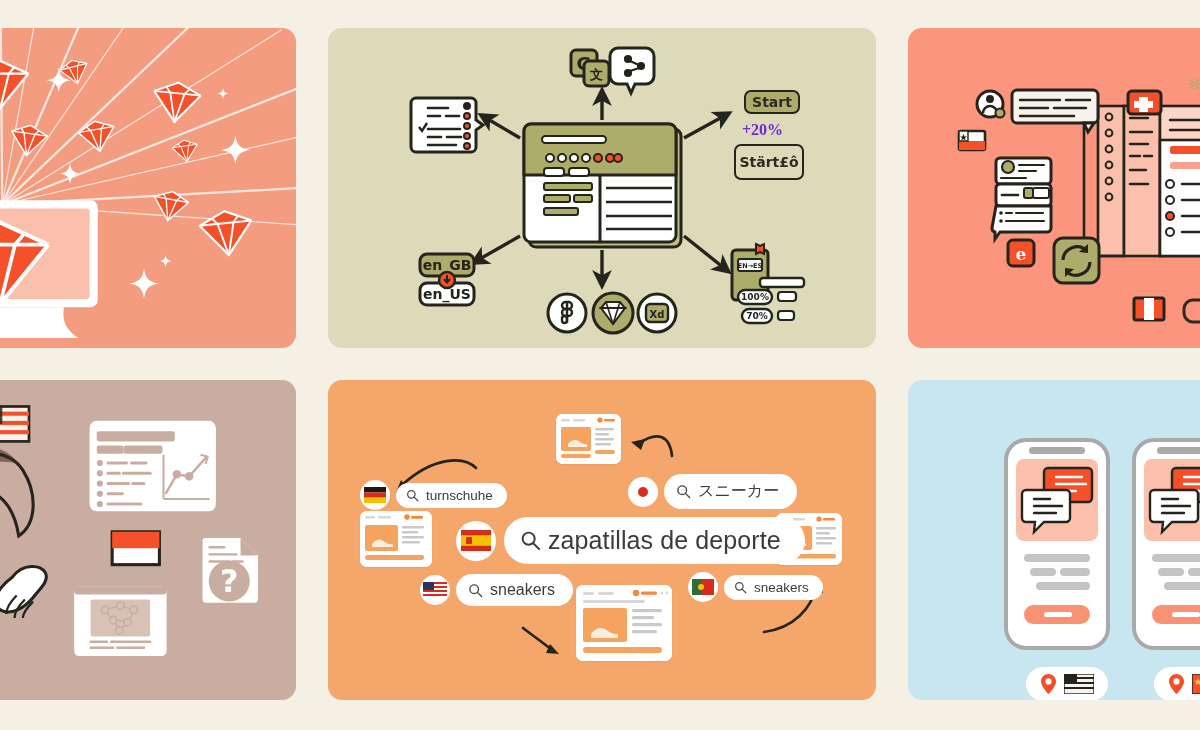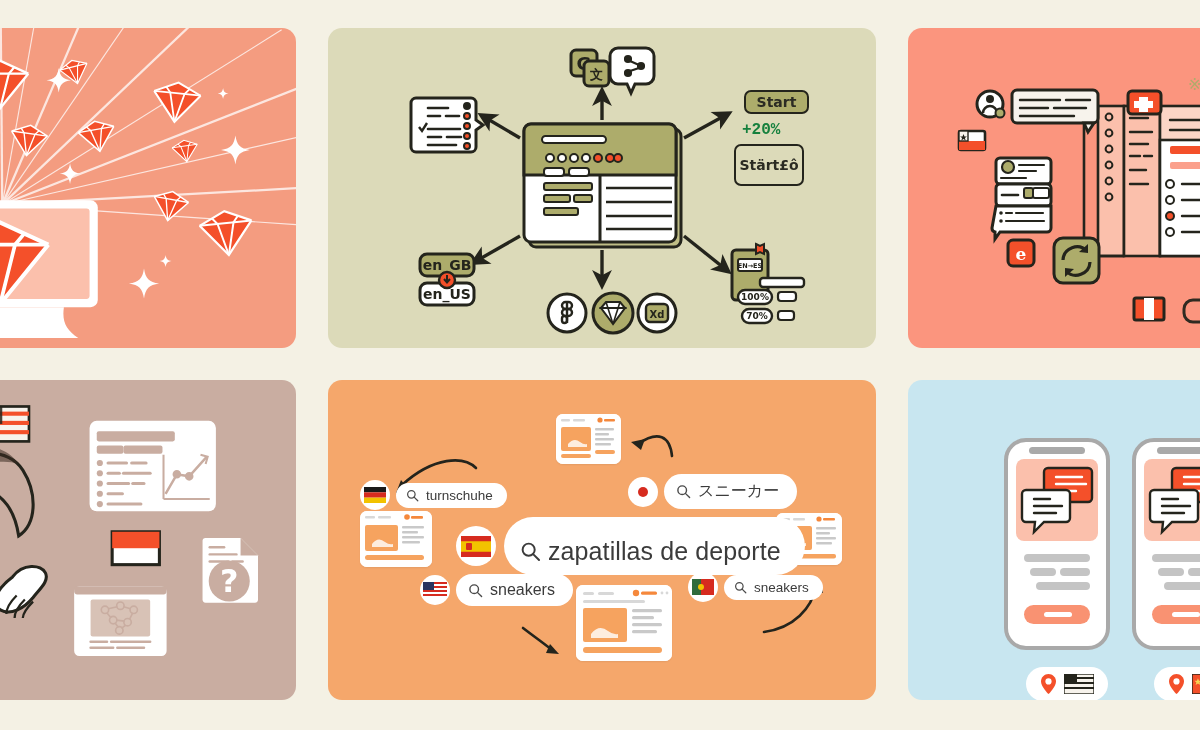--- a/index.html
+++ b/index.html
@@ -49,21 +49,21 @@
   .pill {
     background: #fff; border-radius: 40px;
     display: flex; align-items: center; gap: 7px;
     padding: 6px 16px 6px 12px;
     color: #3b3b3b;
     white-space: nowrap;
   }
   .pill .mag { flex: none; }
   .pill.sm  { font-size: 13.5px; padding: 5px 14px 5px 10px; }
   .pill.md  { font-size: 16px;   padding: 7px 18px 7px 12px; }
-  .pill.xl  { font-size: 25px;   padding: 20px 24px 9px 16px; letter-spacing: .1px; }
+  .pill.xl  { font-size: 25px;   padding: 9px 24px 9px 16px; letter-spacing: .1px; }
 
   
   .mock {
     position: absolute;
     background: #fff; border-radius: 7px;
     box-shadow: 0 1px 2px rgba(0,0,0,.07);
     overflow: hidden;
   }
 
   
@@ -74,23 +74,23 @@
     color: #2b2b23;
     border: 2.4px solid #24241c;
     border-radius: 7px;
     display: flex; align-items: center; justify-content: center;
     text-align: center;
     line-height: 1;
   }
   .inkbox.filled { background: #ADAC6B; }
   .inktext {
     position: absolute;
-    font-family: Liberation Mono, monospace;
+    font-family: Liberation Serif, serif;
     font-weight: 700;
-    color: #15803d;
+    color: #6d28d9;
   }
 
   
   .phone {
     position: absolute;
     background: #fff;
     border: 4px solid #A9A9A9;
     border-radius: 22px;
     overflow: hidden;
   }
@@ -296,23 +296,23 @@
       <g>
         <rect x="92" y="226" width="54" height="22" rx="7" fill="#ADAC6B" stroke="#24241C" stroke-width="3"></rect>
         <text x="119" y="242" font-family="DejaVu Sans" font-size="14" font-weight="700" fill="#24241C" text-anchor="middle">en_GB</text>
         <rect x="92" y="255" width="54" height="22" rx="7" fill="#fff" stroke="#24241C" stroke-width="3"></rect>
         <text x="119" y="271" font-family="DejaVu Sans" font-size="14" font-weight="700" fill="#24241C" text-anchor="middle">en_US</text>
         <circle cx="119" cy="252" r="8" fill="#F4502A" stroke="#24241C" stroke-width="2.4"></circle>
         <path d="M119,247 v7 M116,251 l3,3.5 l3,-3.5" stroke="#24241C" stroke-width="2" fill="none"></path>
       </g>
     </svg>
 
-    <div class="inkbox filled" style="left:416px; top:62px; width:65px; height:24px; font-size:14px;">Start</div>
+    <div class="inkbox filled" style="left:416px; top:62px; width:56px; height:24px; font-size:14px;">Start</div>
     <div class="inktext" style="left:414px; top:93px; font-size:16px;">+20%</div>
-    <div class="inkbox" style="left:406px; top:116px; width:70px; height:42px; font-size:14px; background:#DCDAB9;">Stärt£ô</div>
+    <div class="inkbox" style="left:406px; top:116px; width:70px; height:36px; font-size:14px; background:#DCDAB9;">Stärt£ô</div>
   </div>
 
   <div class="card c-sync">
     <svg class="svgfill" viewBox="0 0 292 320" preserveAspectRatio="xMinYMid slice">
 
       <g>
         <rect x="190" y="78" width="26" height="150" fill="#FBC0AC" stroke="#24241C" stroke-width="2.6"></rect>
         <rect x="216" y="78" width="36" height="150" fill="#FBC0AC" stroke="#24241C" stroke-width="2.6"></rect>
         <rect x="252" y="78" width="120" height="150" fill="#FBD5C6" stroke="#24241C" stroke-width="2.6"></rect>
         <rect x="252" y="112" width="120" height="116" fill="#fff" stroke="#24241C" stroke-width="2.6"></rect>

